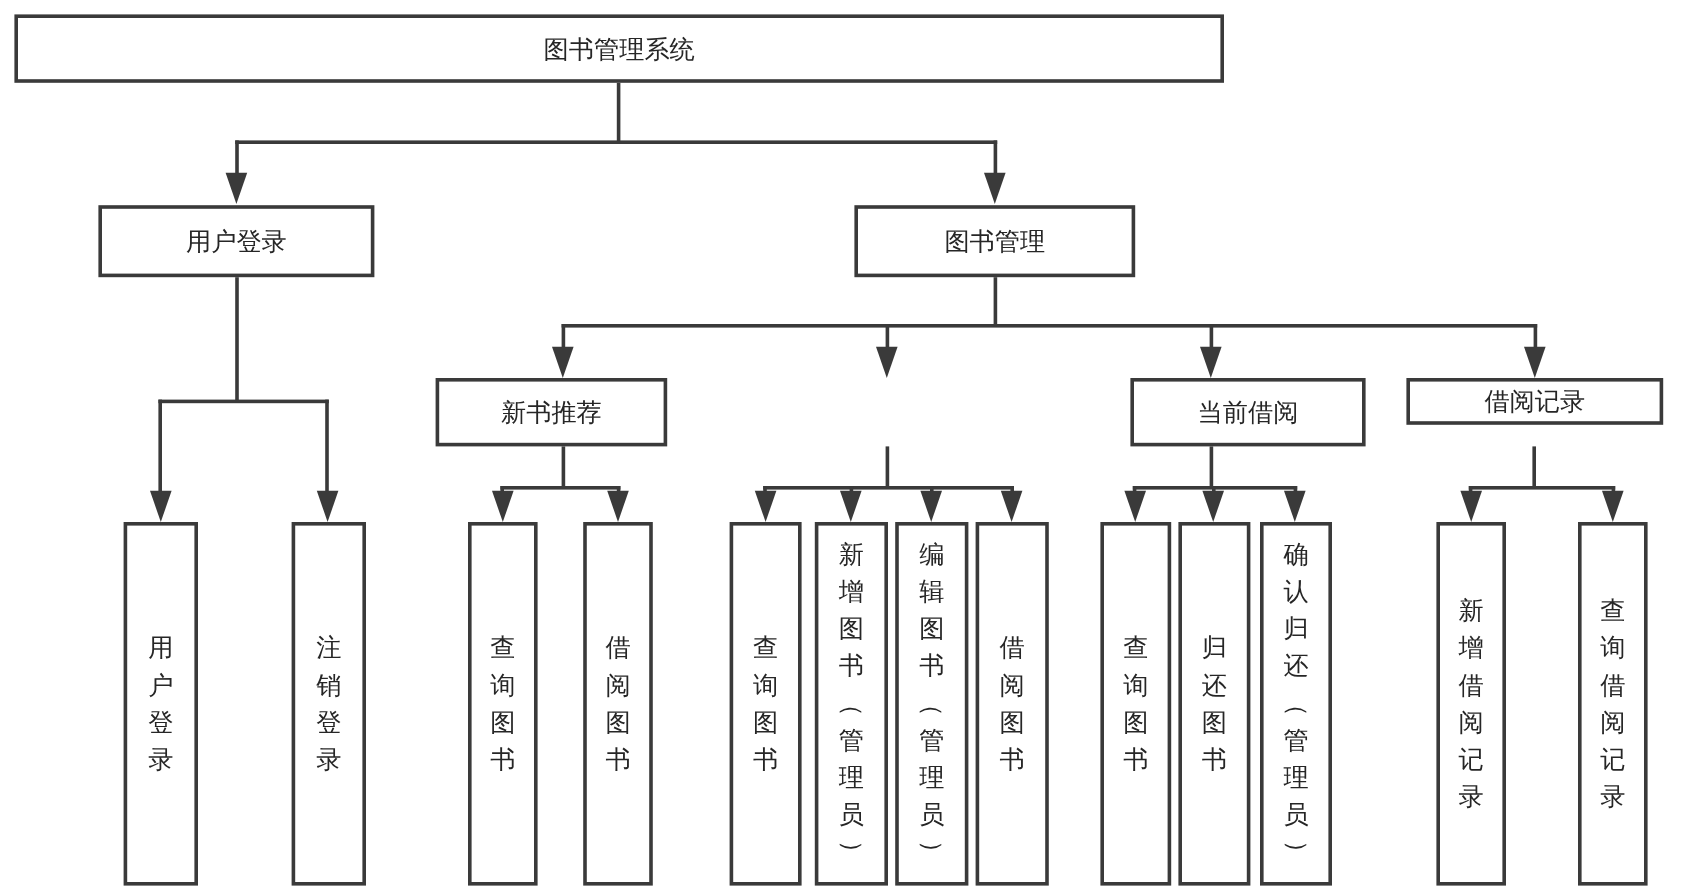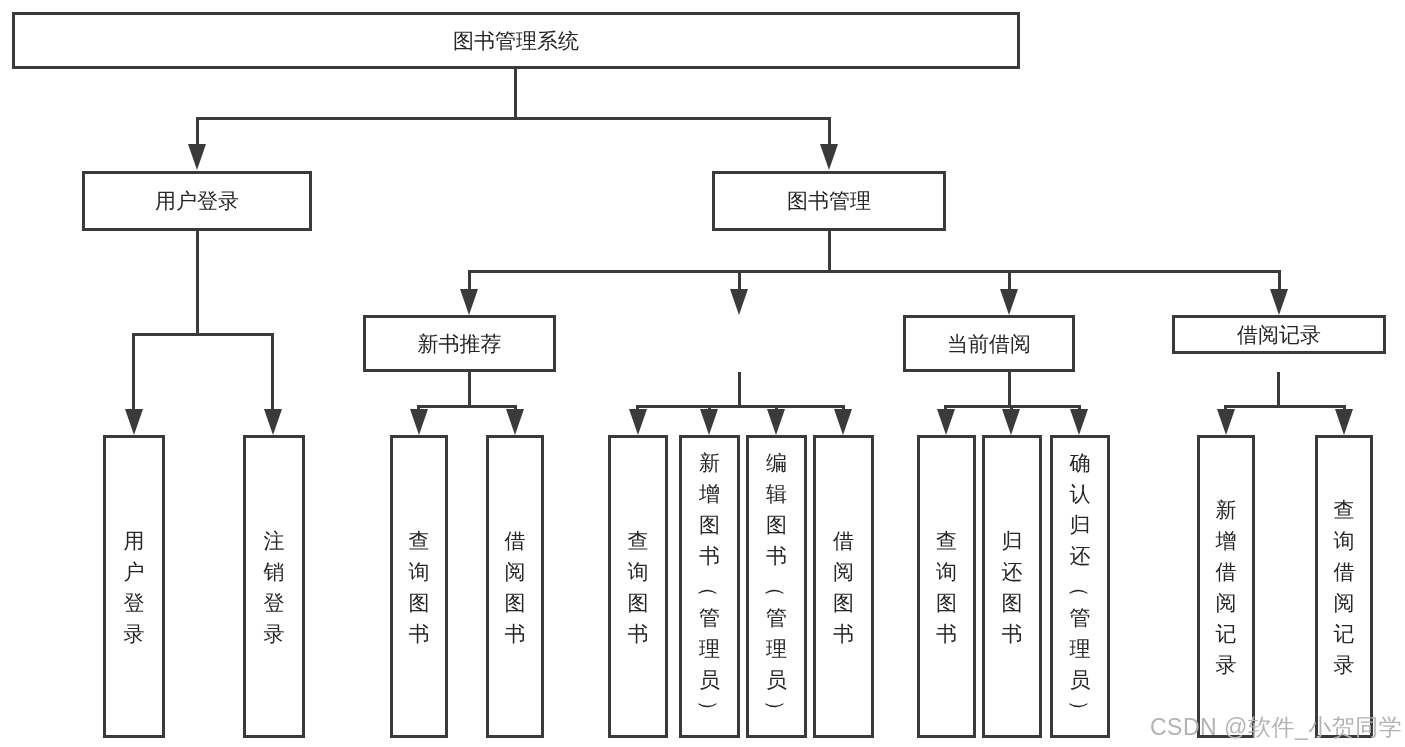--- a/index.html
+++ b/index.html
@@ -60,21 +60,21 @@
   <div class="vl" style="left:468px;top:270px;height:22px;"></div>
   <div class="arrow" style="left:460px;top:289px;"></div>
   <div class="vl" style="left:738px;top:270px;height:22px;"></div>
   <div class="arrow" style="left:730px;top:289px;"></div>
   <div class="vl" style="left:1008px;top:270px;height:22px;"></div>
   <div class="arrow" style="left:1000px;top:289px;"></div>
   <div class="vl" style="left:1278px;top:270px;height:22px;"></div>
   <div class="arrow" style="left:1270px;top:289px;"></div>
 
   <div class="box" style="left:363px;top:315px;width:193px;height:57px;">新书推荐</div>
-  <div class="box" style="left:903px;top:315px;width:172px;height:57px;">当前借阅</div>
+  <div class="box" style="left:942px;top:315px;width:196px;height:57px;">当前借阅</div>
   <div class="box" style="left:1172px;top:315px;width:214px;height:39px;">借阅记录</div>
 
   <div class="vl" style="left:468px;top:372px;height:35px;"></div>
   <div class="hl" style="left:417px;top:405px;width:100px;"></div>
   <div class="vl" style="left:417px;top:405px;height:8px;"></div>
   <div class="arrow" style="left:410px;top:409px;"></div>
   <div class="vl" style="left:514px;top:405px;height:8px;"></div>
   <div class="arrow" style="left:506px;top:409px;"></div>
 
   <div class="vl" style="left:738px;top:372px;height:35px;"></div>
@@ -199,15 +199,14 @@
     </div>
   <div class="box vtext" style="left:1315px;top:435px;width:58px;height:303px;">
       <span>查</span>
       <span>询</span>
       <span>借</span>
       <span>阅</span>
       <span>记</span>
       <span>录</span>
     </div>
 
-  <div class="watermark">CSDN @软件_小贺同学</div>
 
 </div>
 
 </body></html>

